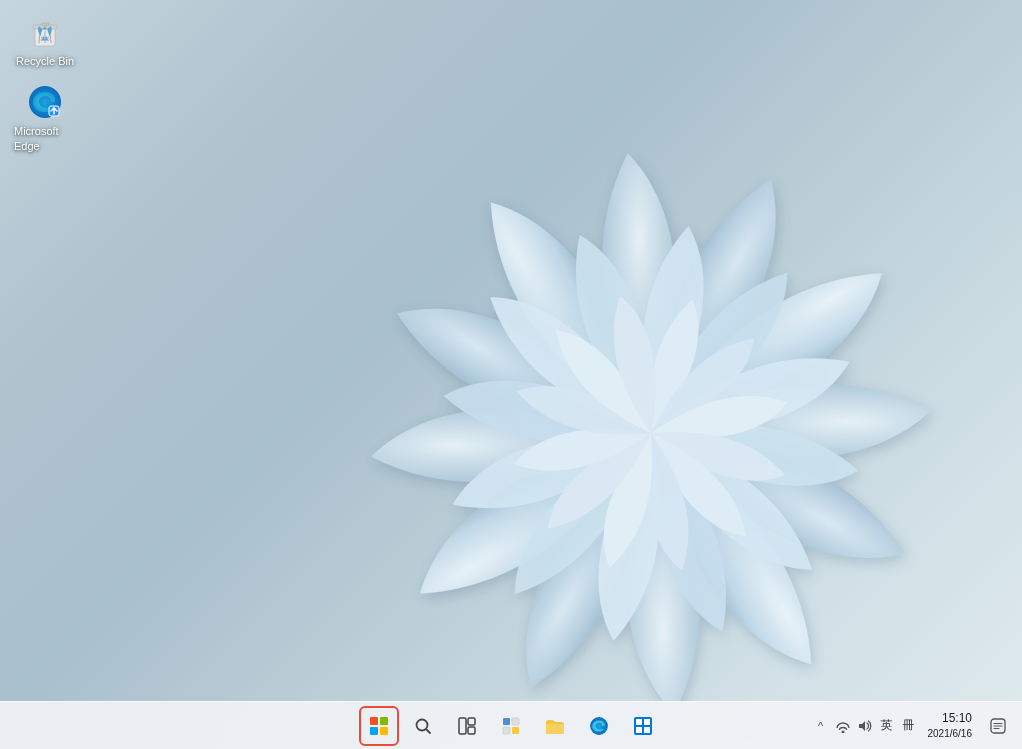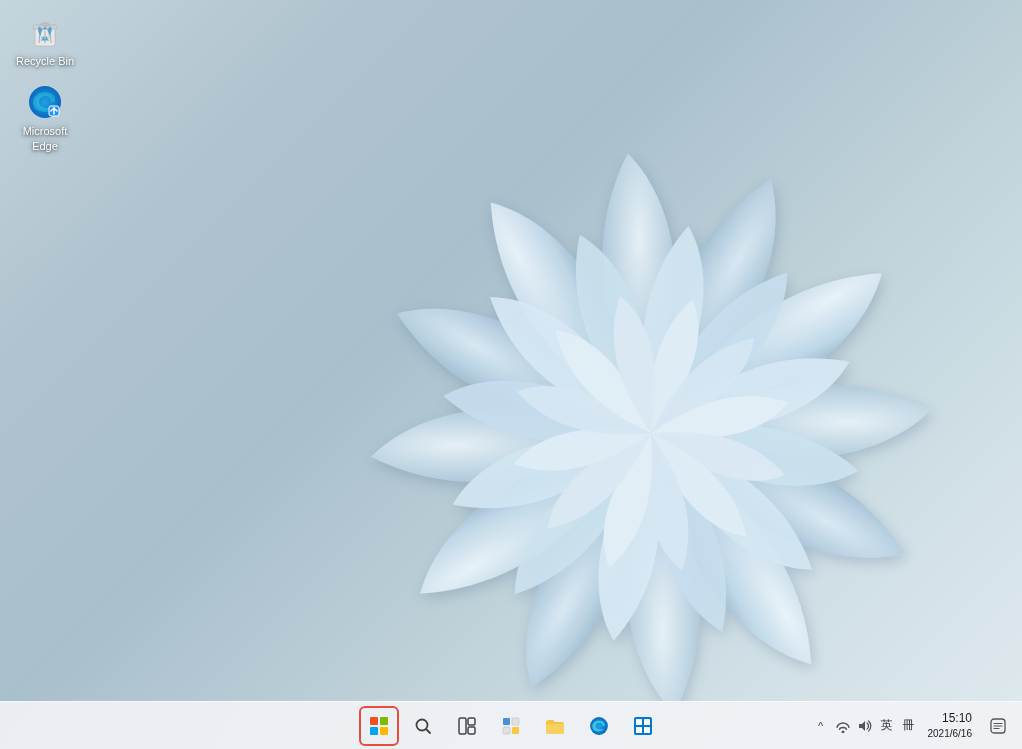--- a/index.html
+++ b/index.html
@@ -63,21 +63,20 @@
       height: 36px;
       display: flex;
       align-items: center;
       justify-content: center;
       margin-bottom: 4px;
     }
 
     .desktop-icon .icon-label {
       font-size: 11px;
       color: #fff;
-      text-align: center;
       text-shadow: 0 1px 3px rgba(0,0,0,0.6), 0 0 6px rgba(0,0,0,0.4);
       line-height: 1.3;
       word-break: break-word;
     }
 
     
     .taskbar {
       position: absolute;
       bottom: 0;
       left: 0;

